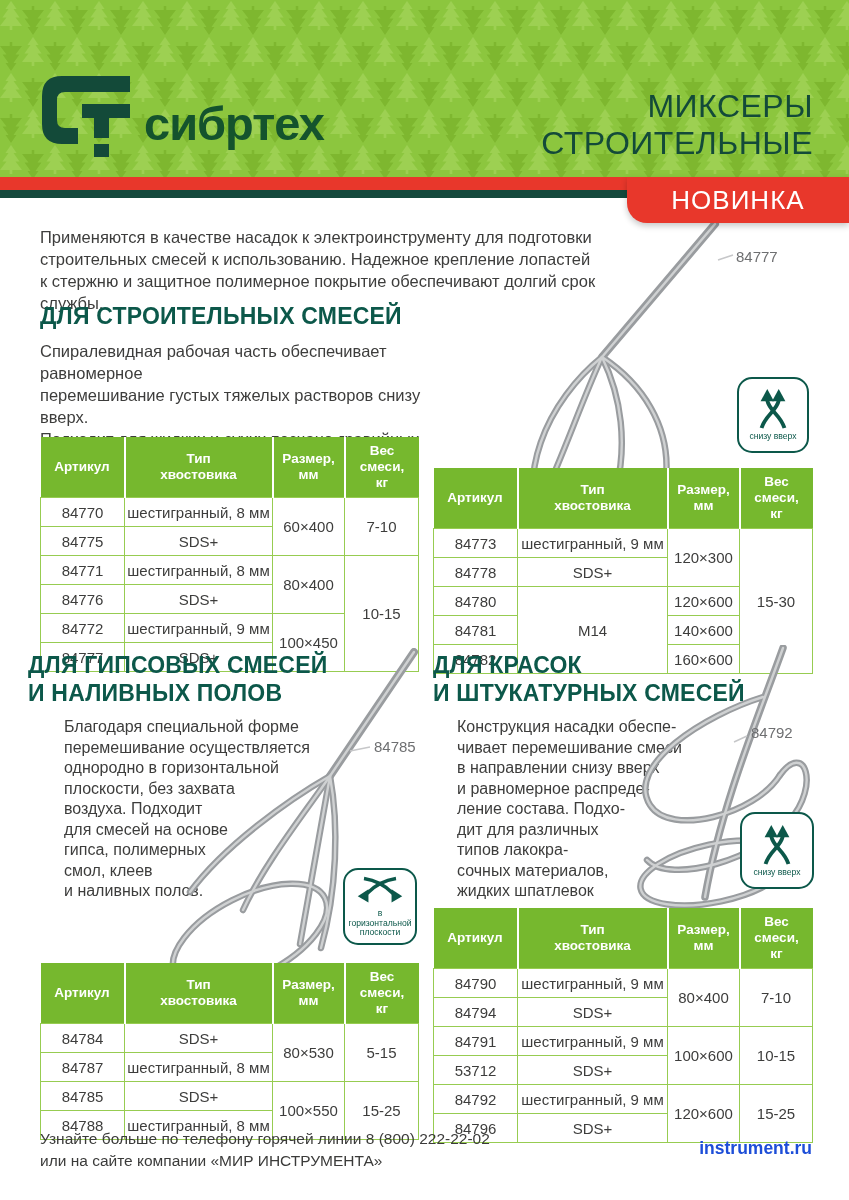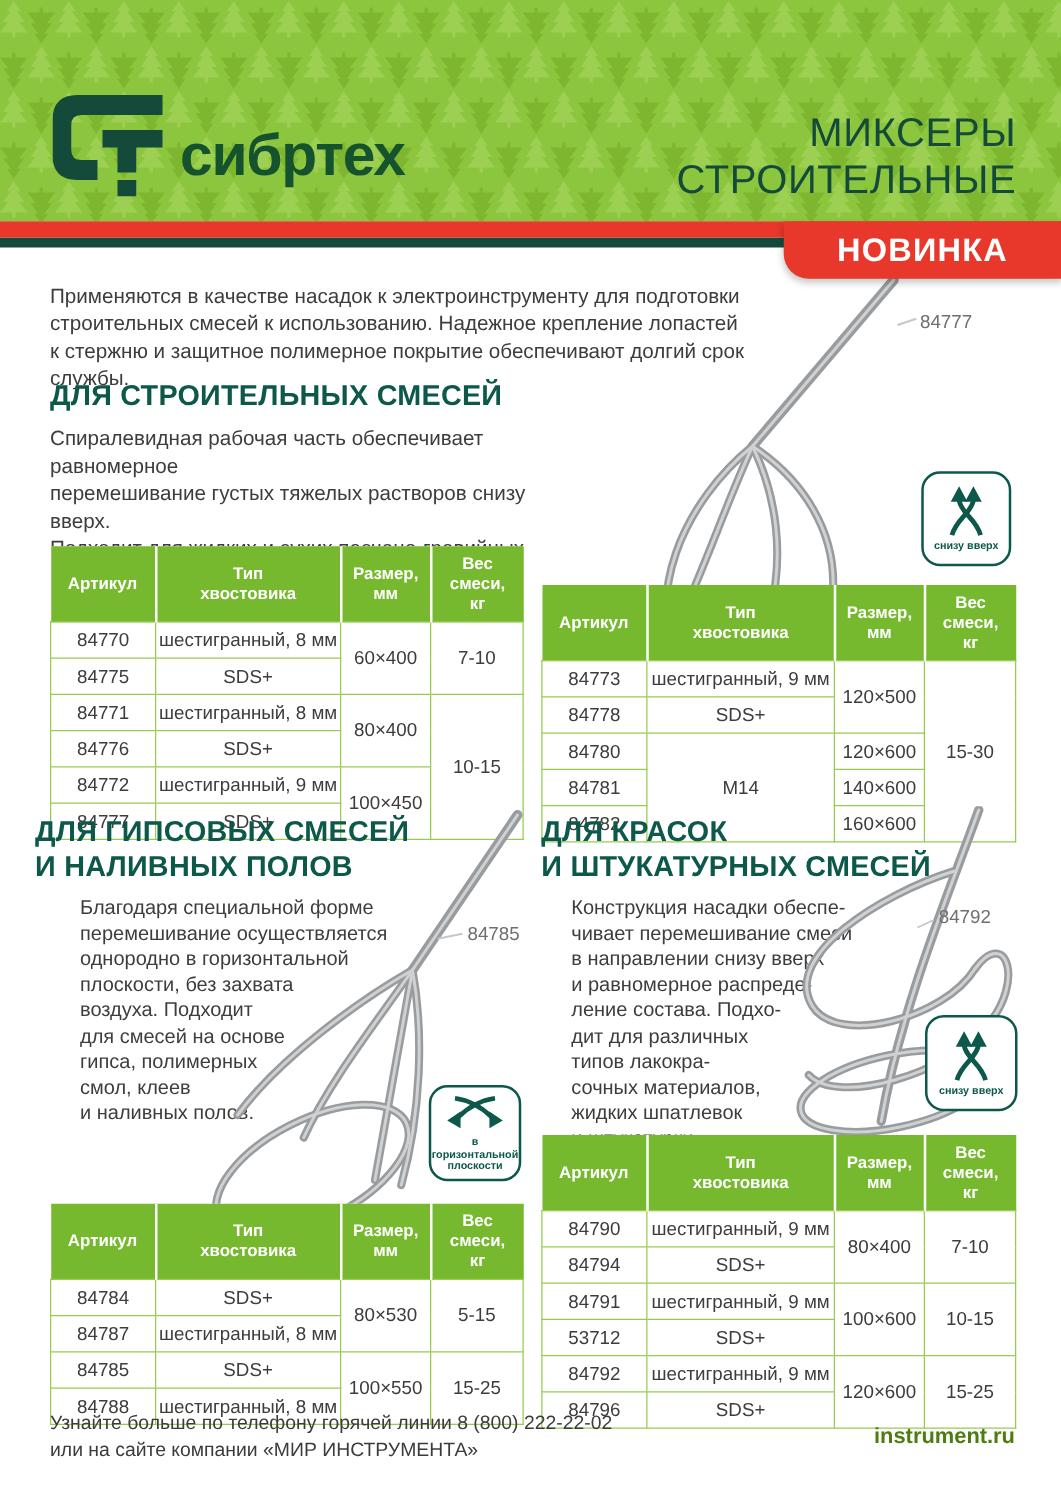--- a/index.html
+++ b/index.html
@@ -12,21 +12,21 @@
   .banner svg.pat{position:absolute;left:0;top:0;}
   .logo{left:42px;top:76px;display:flex;align-items:flex-start;gap:12px;z-index:2;}
   .logo-text{font-size:47px;font-weight:bold;color:#14532d;letter-spacing:-1px;margin-top:20px;}
   .main-title{right:36px;top:88px;text-align:right;font-size:32px;line-height:37px;
               font-weight:normal;color:#134a39;letter-spacing:.5px;z-index:2;}
 
   .stripe-red{left:0;top:177px;width:849px;height:13px;background:#e8372b;z-index:2;}
   .stripe-teal{left:0;top:190px;width:849px;height:8px;background:#15493d;z-index:1;}
   .novinka{left:627px;top:177px;width:222px;height:46px;background:#e8372b;z-index:3;
            border-radius:0 0 0 20px;display:flex;align-items:center;justify-content:center;
-           color:#fff;font-weight:bold;font-size:26px;letter-spacing:1px;
+           color:#fff;font-weight:normal;font-size:26px;letter-spacing:1px;
            box-shadow:0 3px 6px rgba(0,0,0,.22);}
 
   
   .body-text{color:#3d3d3c;font-size:16.5px;line-height:22px;white-space:pre-line;}
   .body-text.tight{font-size:16px;line-height:20.5px;margin-left:24px;}
   .sec-title{font-weight:bold;color:#0c584a;font-size:23px;line-height:28px;letter-spacing:.2px;}
   .callout-label{fill:#6e6f71;font-size:15px;font-family:"Liberation Sans",sans-serif;}
   .callout-line{stroke:#c6c7c9;stroke-width:1.5;fill:none;}
 
   
@@ -34,31 +34,31 @@
   table.spec th{background:#76b82e;color:#fff;font-size:13.5px;line-height:16px;font-weight:bold;
         white-space:pre-line;vertical-align:middle;text-align:center;padding:6px 2px;
         border-left:2px solid #ffffff;}
   table.spec th:first-child{border-left:none;}
   table.spec td{border:1.6px solid #97cc51;text-align:center;vertical-align:middle;
         font-size:15px;color:#3d3d3c;height:26px;padding:1px 2px;background:#fff;}
 
   
   .dir-badge{background:#fff;border:2.5px solid #0c584a;border-radius:15px;z-index:2;
              display:flex;flex-direction:column;align-items:center;justify-content:center;gap:2px;}
-  .dir-badge .lbl{color:#0c584a;font-weight:bold;font-size:8.6px;line-height:9.6px;text-align:center;}
+  .dir-badge .lbl{color:#0c584a;font-weight:normal;font-size:8.6px;line-height:9.6px;text-align:center;}
   .arrow-stroke{stroke:#0c584a;stroke-width:4;fill:none;}
   .arrow-head{fill:#0c584a;}
 
   
   .wire-out{stroke:#999c9f;stroke-width:6.5;fill:none;stroke-linecap:round;}
   .wire-in{stroke:#cfd1d2;stroke-width:2.4;fill:none;stroke-linecap:round;}
 
   
   .footer-text{color:#3b3b3a;font-size:15.5px;line-height:22px;white-space:pre-line;}
-  .site{color:#4d7c0f;font-weight:bold;font-size:17.5px;}
+  .site{color:#1d4ed8;font-weight:bold;font-size:17.5px;}
 </style>
 </head>
 <body>
 
 <div class="page">
 
   <div class="abs banner">
     <svg class="pat" width="849" height="177">
       <defs>
         <path id="tree" d="M11,1 L16.5,9 H13.5 L19.5,17.5 H15.5 L22,26 H12.3 V30 H9.7 V26 H0 L6.5,17.5 H2.5 L8.5,9 H5.5 Z"></path>
@@ -205,21 +205,21 @@
           <th>Размер,
 мм</th>
           <th>Вес смеси,
 кг</th>
         </tr>
       </thead>
       <tbody>
         <tr>
           <td>84773</td>
           <td>шестигранный, 9 мм</td>
-          <td rowspan="2">120×500</td>
+          <td rowspan="2">120×300</td>
           <td rowspan="5">15-30</td>
         </tr>
         <tr>
           <td>84778</td>
           <td>SDS+</td>
         </tr>
         <tr>
           <td>84780</td>
           <td rowspan="3">M14</td>
           <td>120×600</td>

